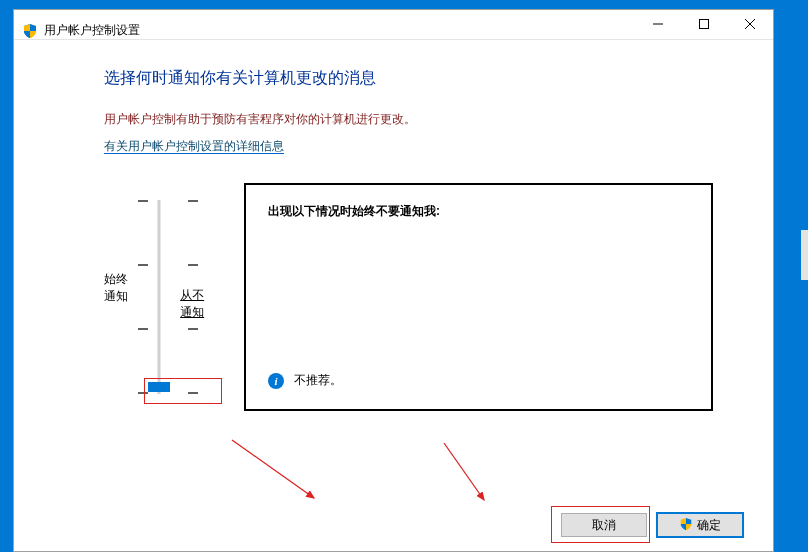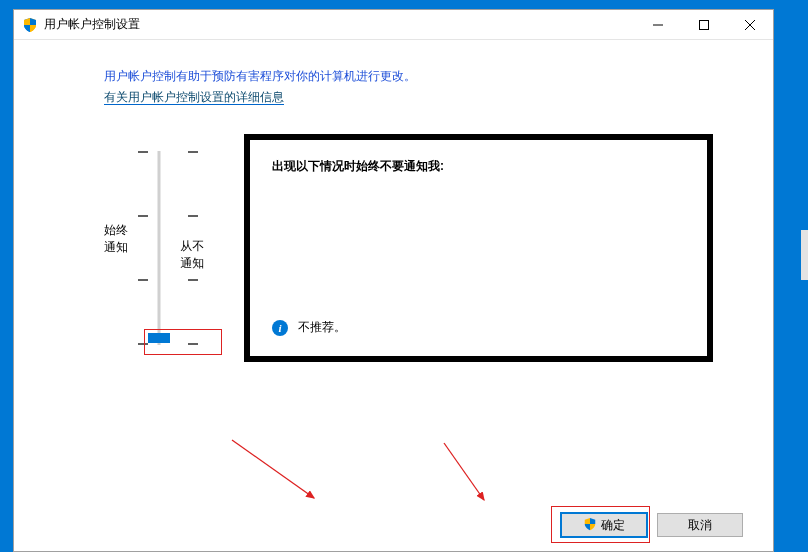--- a/index.html
+++ b/index.html
@@ -26,21 +26,21 @@
       width: 761px;
       height: 543px;
       background: #fff;
       border: 1px solid #a0a0a0;
       display: flex;
       flex-direction: column;
     }
     .titlebar {
       height: 30px;
       display: flex;
-      align-items: center;
+      align-items: flex-end;
       background: #fff;
       border-bottom: 1px solid #e5e5e5;
     }
     .title-icon {
       width: 16px;
       height: 16px;
       margin-left: 8px;
       position: relative;
     }
     .shield {
@@ -72,22 +72,22 @@
       position: relative;
     }
     .main-heading {
       color: #003399;
       font-size: 16px;
       font-weight: normal;
       margin-bottom: 22px;
     }
     .desc {
       font-size: 12px;
-      color: #1d4ed8;
-      margin-bottom: 4px;
+      color: #7f1d1d;
+      margin-bottom: 10px;
     }
     .link {
       color: #0c4a6e;
       text-decoration: none;
       border-bottom: 1px solid #0066cc;
       font-size: 12px;
     }
     .slider-section {
       margin-top: 28px;
       display: flex;
@@ -98,20 +98,21 @@
       flex-direction: row;
       align-items: center;
     }
     .slider-label-top {
       font-size: 12px;
       margin-bottom: 18px;
     }
     .slider-label-bottom {
       font-size: 12px;
       margin-top: 13px;
+      text-decoration: underline;
     }
     .slider-track-wrap {
       position: relative;
       height: 210px;
       width: 60px;
     }
     .slider-track {
       position: absolute;
       left: 50%;
       top: 8px;
@@ -153,21 +154,21 @@
       width: 78px;
       height: 26px;
       border: 1px solid #d22;
       pointer-events: none;
     }
     .info-col {
       flex: 1;
       margin-left: 30px;
     }
     .info-box {
-      border: 6px solid #000000;
+      border: 2px solid #000000;
       padding: 18px 22px 18px 22px;
       height: 228px;
       position: relative;
     }
     .info-title {
       font-size: 12px;
       font-weight: bold;
       margin-bottom: 14px;
     }
     .info-list {
@@ -270,20 +271,21 @@
       <div class="win-btn">
         <svg width="10" height="10">
             <line x1="0" y1="0" x2="10" y2="10" stroke="#000" stroke-width="1"></line>
             <line x1="10" y1="0" x2="0" y2="10" stroke="#000" stroke-width="1"></line>
           </svg>
       </div>
     </div>
   </div>
 
   <div class="content">
+    <h1 class="main-heading">选择何时通知你有关计算机更改的消息</h1>
     <p class="desc">用户帐户控制有助于预防有害程序对你的计算机进行更改。</p>
     <a href="#" class="link">有关用户帐户控制设置的详细信息</a>
 
     <div class="slider-section">
       <div class="slider-col">
         <div class="slider-label-top">始终通知</div>
         <div class="slider-track-wrap">
           <div class="slider-track"></div>
           <div class="tick">
               <span></span>
@@ -335,29 +337,29 @@
               <path d="M0,0 L7,3 L0,6 Z" fill="#d22"></path>
             </marker>
           </defs>
         <line x1="10" y1="8" x2="50" y2="65" stroke="#d22" stroke-width="1.3" marker-end="url(#ah2)"></line>
       </svg>
     </div>
 
     <div class="ok-highlight"></div>
 
     <div class="buttons">
+      <button class="btn">
+        <span>取消</span>
+      </button>
       <button class="btn ok">
         <span>
           <svg width="14" height="14" viewBox="0 0 16 16">
             <path d="M8 1 L2 3 V8 H8 Z" fill="#ffb900"></path>
             <path d="M8 1 L14 3 V8 H8 Z" fill="#0078d4"></path>
             <path d="M2 8 H8 V15 C5 14 2 11 2 8 Z" fill="#0078d4"></path>
             <path d="M8 8 H14 C14 11 11 14 8 15 Z" fill="#ffb900"></path>
           </svg>
         </span>
         <span>确定</span>
       </button>
-      <button class="btn">
-        <span>取消</span>
-      </button>
     </div>
   </div>
 </div>
 
 </body></html>

